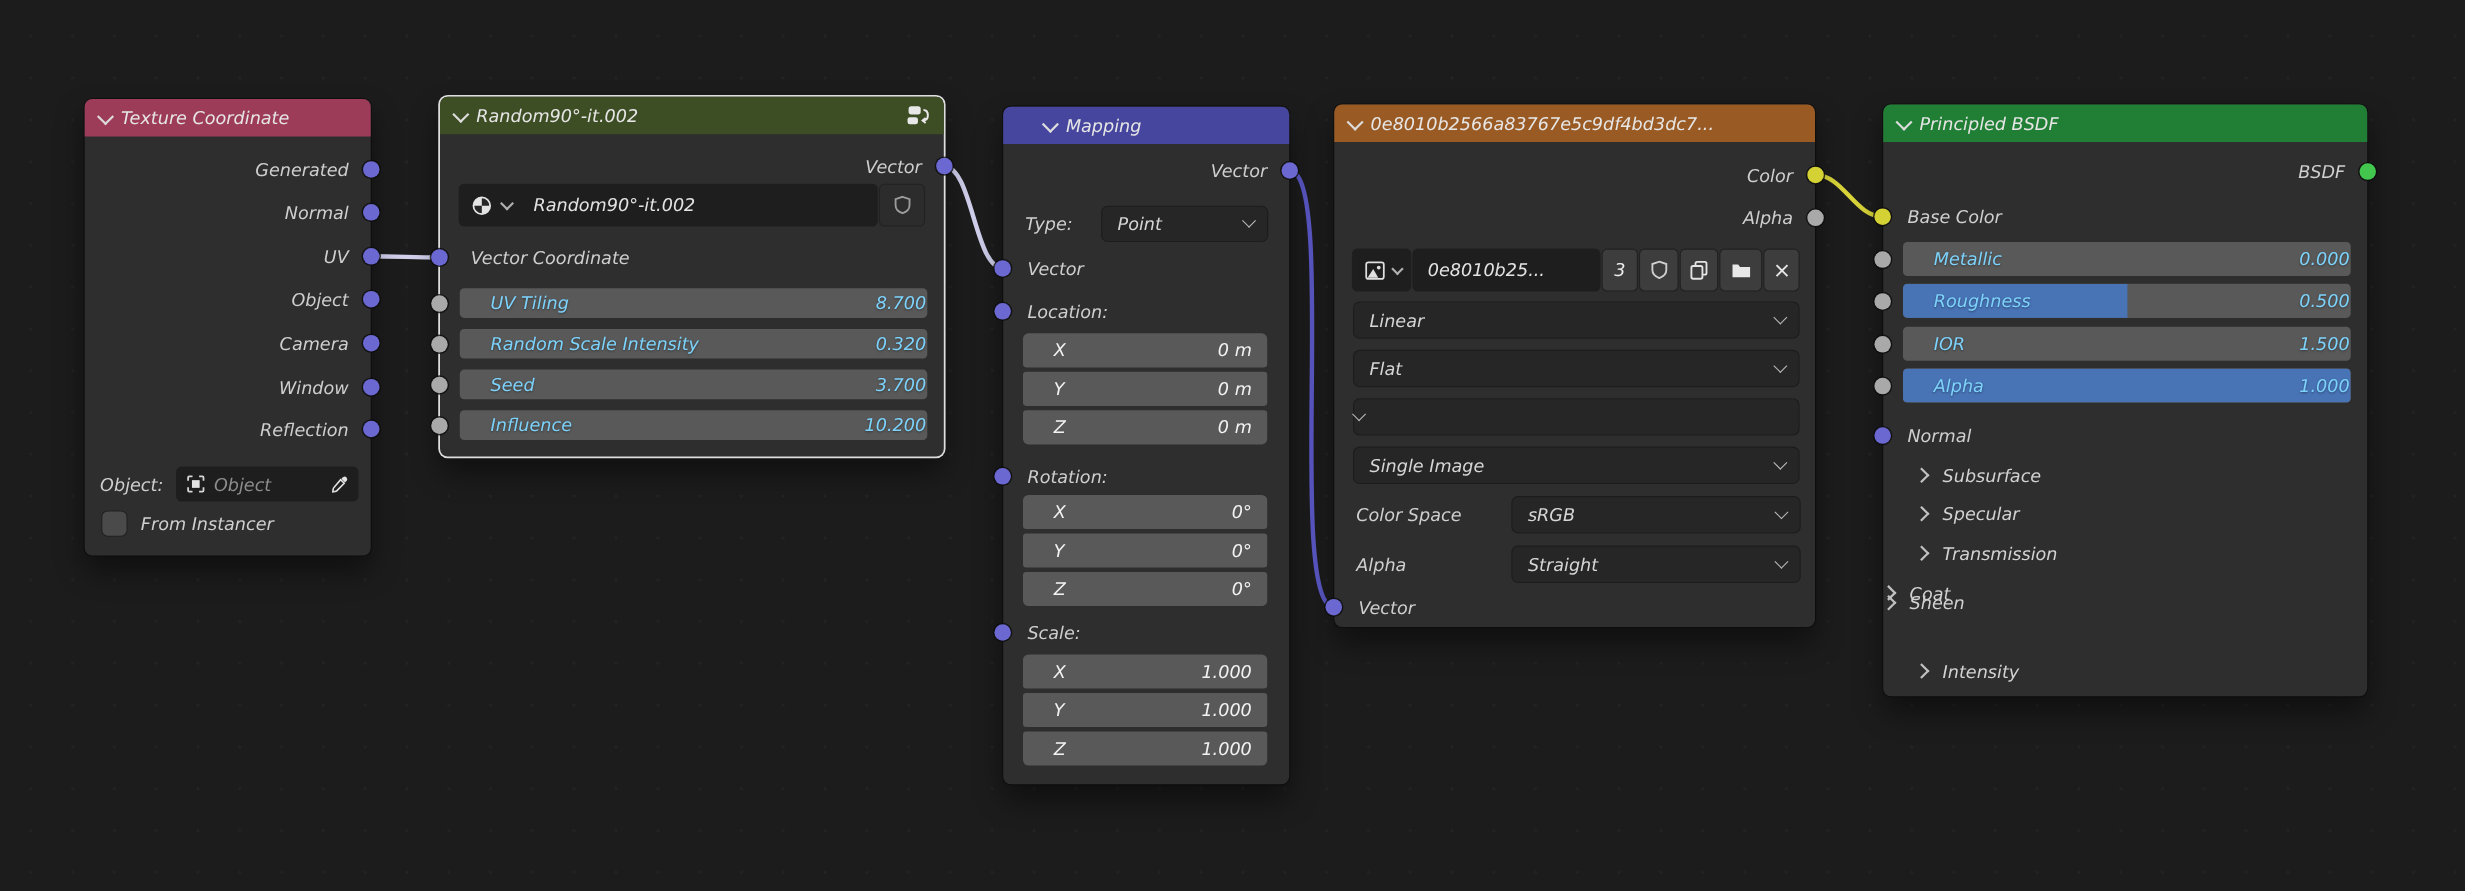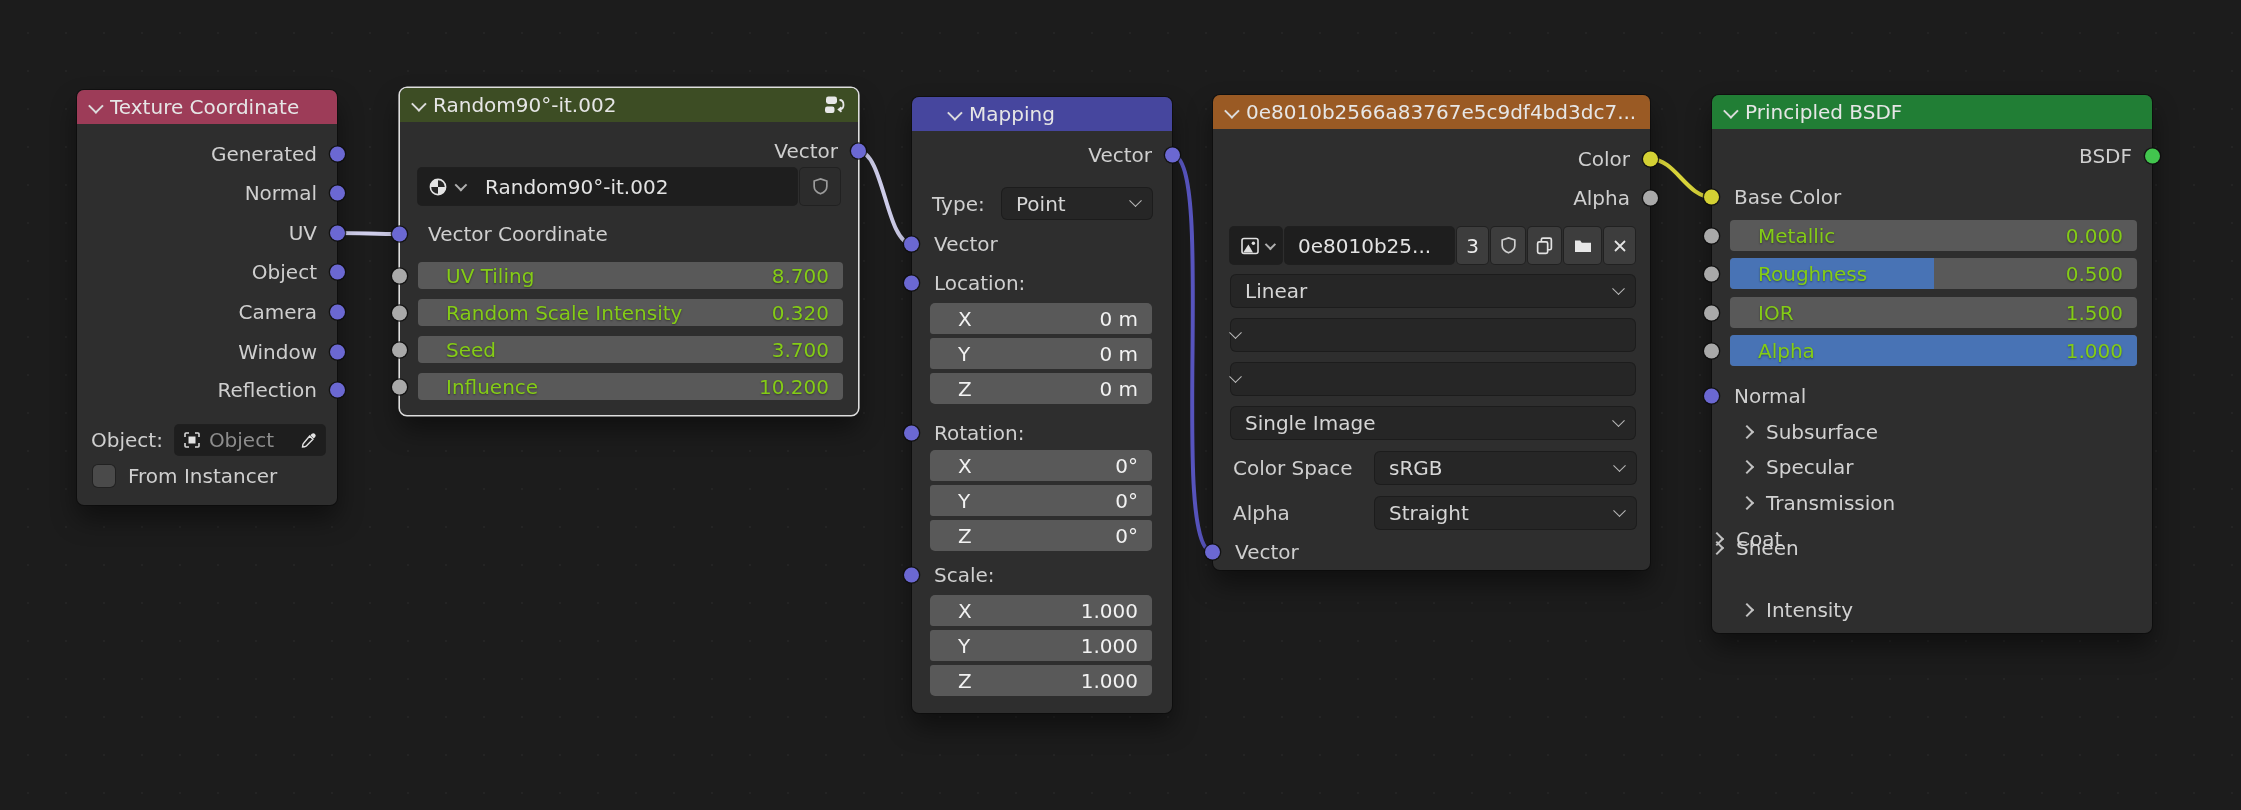--- a/index.html
+++ b/index.html
@@ -8,21 +8,21 @@
     background-color:#1c1c1c;
     background-image:radial-gradient(circle,#242424 1.3px,transparent 1.5px);
     background-size:38px 38px;background-position:9px 14px;
     font-family:"DejaVu Sans","Liberation Sans",sans-serif;
     -webkit-font-smoothing:antialiased;
   }
   svg.links{position:absolute;left:0;top:0;z-index:1;pointer-events:none;}
   .node{
     position:absolute;z-index:2;background:#2e2e2e;border-radius:7px;
     box-shadow:0 0 0 1px rgba(10,10,10,.65),0 14px 26px rgba(0,0,0,.45);
-    color:#cfcfcf;font-size:20px;
+    color:#cfcfcf;font-size:16px;font-style:italic;
   }
   .node.selected{box-shadow:0 0 0 1.6px #dedede,0 14px 26px rgba(0,0,0,.45);}
   .hdr{
     position:absolute;left:0;top:0;right:0;height:34px;border-radius:7px 7px 0 0;
     display:flex;align-items:center;padding:0 12px;box-sizing:border-box;gap:10px;
     color:#e6e6e6;
   }
   .hdr .title{white-space:nowrap;overflow:hidden;text-overflow:ellipsis;flex:1;}
   .chev-d{width:9px;height:9px;border-right:2px solid #dcdcdc;border-bottom:2px solid #dcdcdc;
     transform:rotate(45deg) translateY(-2px);flex:0 0 auto;}
@@ -30,24 +30,24 @@
     transform:rotate(45deg);}
   .row{position:absolute;left:0;right:0;display:flex;align-items:center;box-sizing:border-box;}
   .row .lbl{white-space:nowrap;}
   .out{justify-content:flex-end;padding-right:20px;}
   .in{justify-content:flex-start;padding-left:22px;}
   .sock{position:absolute;top:50%;width:15px;height:15px;border-radius:50%;
     transform:translateY(-50%);box-shadow:0 0 0 1.3px rgba(12,12,12,.8);}
   .sock.r{right:-8px;} .sock.l{left:-8px;}
   .vec{background:#6b68d2;} .val{background:#a9a9a9;} .col{background:#d4d134;} .shd{background:#42c64e;}
   .slider{position:absolute;left:18px;right:15px;background:#595959;border-radius:4px;
-    display:flex;align-items:center;overflow:hidden;color:#84cc16;}
+    display:flex;align-items:center;overflow:hidden;color:#7dd3fc;}
   .slider .fill{position:absolute;left:0;top:0;bottom:0;background:#4873b5;}
   .slider .lbl{position:relative;padding-left:28px;flex:1;text-shadow:0 1px 2px rgba(0,0,0,.4);}
-  .slider .value{position:relative;padding-right:14px;text-shadow:0 1px 2px rgba(0,0,0,.4);}
+  .slider .value{position:relative;padding-right:1px;text-shadow:0 1px 2px rgba(0,0,0,.4);}
   .dd{position:absolute;background:#262626;border-radius:5px;display:flex;align-items:center;
     color:#d6d6d6;box-shadow:0 0 0 1px rgba(15,15,15,.55);}
   .dd .lbl{padding-left:14px;flex:1;white-space:nowrap;overflow:hidden;}
   .dd .chev{width:8px;height:8px;border-right:1.8px solid #b8b8b8;border-bottom:1.8px solid #b8b8b8;
     transform:rotate(45deg) translate(-2px,-2px);margin-right:12px;flex:0 0 auto;}
   .numfield{background:#595959;border-radius:3px;display:flex;align-items:center;color:#f2f2f2;}
   .numfield .axis{padding-left:28px;flex:1;}
   .numfield .value{padding-right:14px;}
   .btn{background:#3d3d3d;border-radius:4px;display:flex;align-items:center;justify-content:center;
     box-shadow:0 0 0 1px rgba(15,15,15,.4);}
@@ -325,20 +325,21 @@
       </div>
     </div>
     <div class="row" style="top:180px;height:32px;left:18px;right:15px;">
         <div class="dd" style="position:absolute;inset:0;">
           <span class="lbl">Linear</span>
           <span class="chev"></span>
         </div>
       </div>
     <div class="row" style="top:224px;height:32px;left:18px;right:15px;">
         <div class="dd" style="position:absolute;inset:0;">
+          <span class="lbl">Flat</span>
           <span class="chev"></span>
         </div>
       </div>
     <div class="row" style="top:268px;height:32px;left:18px;right:15px;">
         <div class="dd" style="position:absolute;inset:0;">
           <span class="chev"></span>
         </div>
       </div>
     <div class="row" style="top:312px;height:32px;left:18px;right:15px;">
         <div class="dd" style="position:absolute;inset:0;">

